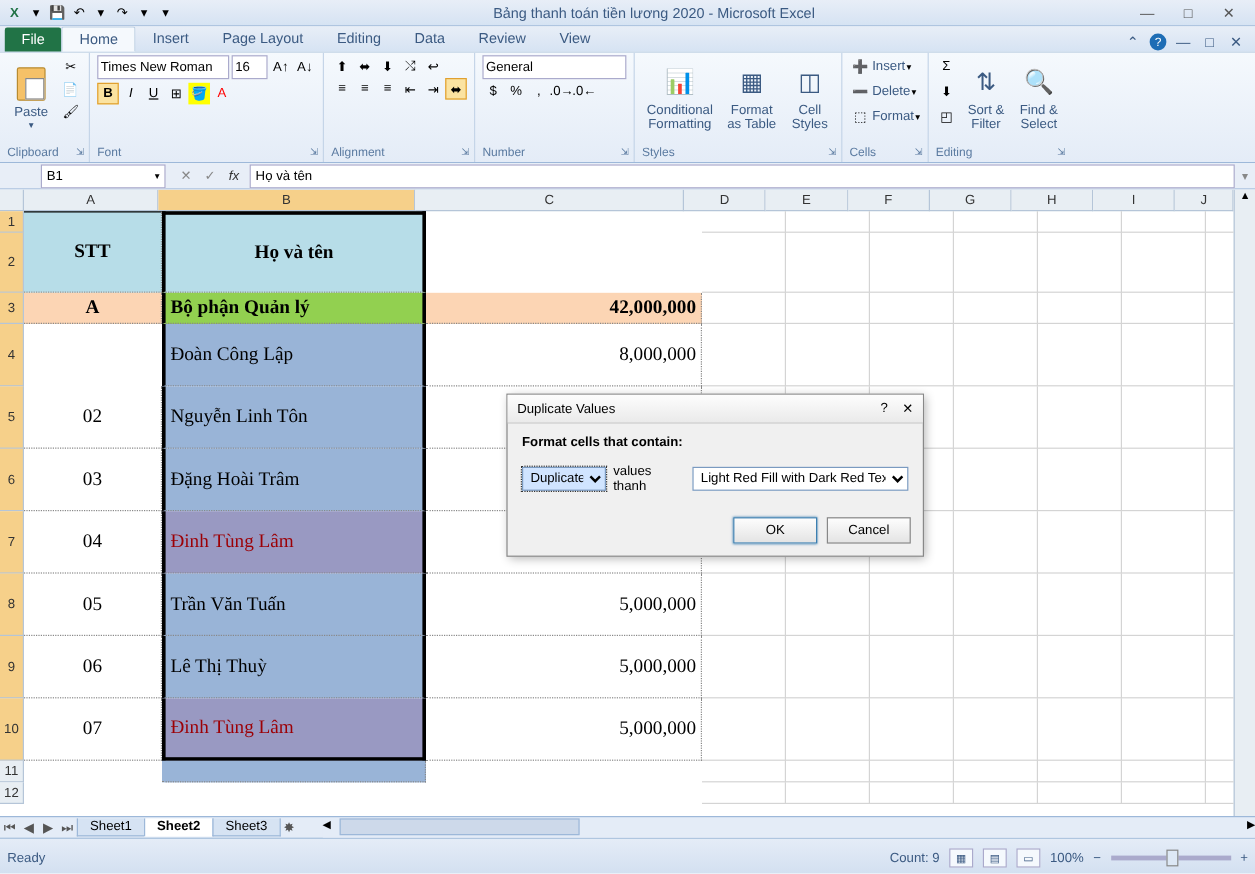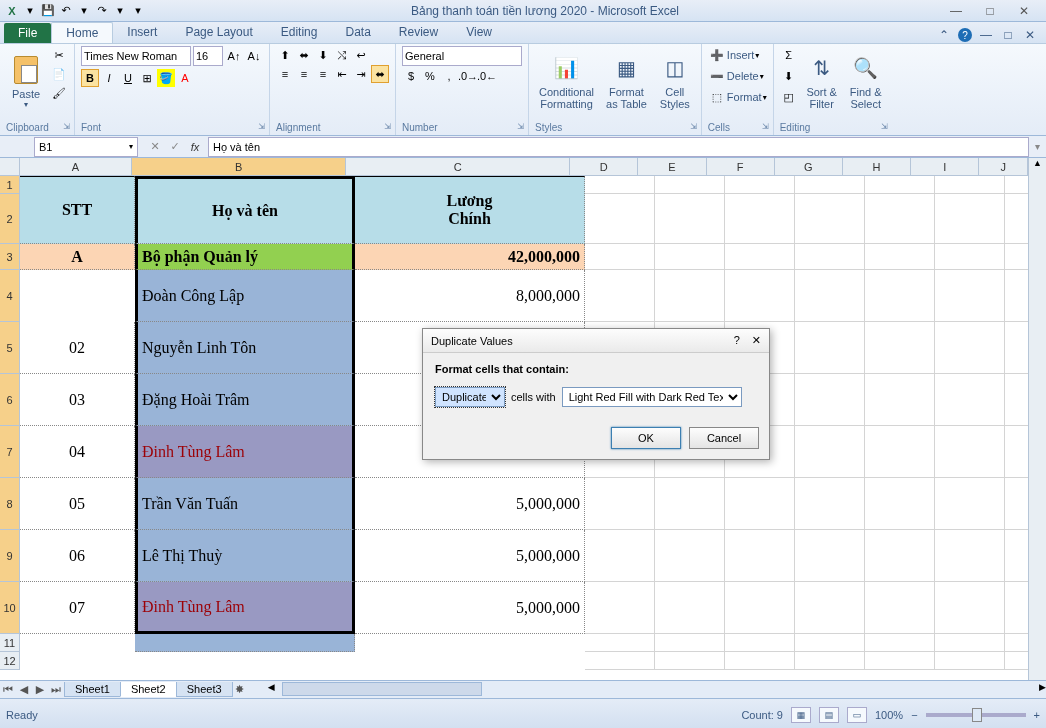--- a/index.html
+++ b/index.html
@@ -64,21 +64,21 @@
 .dlg-select { height: 20px; border: 1px solid #7a9ac0; background: #fff; font-size: 11px; padding: 0 2px; }
 .dlg-select.sel { outline: 1px dotted #333; background: #d0e4ff;}
 .dialog-btns { display: flex; justify-content: flex-end; gap: 8px; padding: 10px; }
 .dlg-btn { width: 70px; height: 22px; border: 1px solid #888; background: linear-gradient(#fdfdfd,#e4e4e4); font-size: 11px; cursor: pointer; }
 .dlg-btn.primary { border: 1px solid #3c7fb1; box-shadow: 0 0 2px #3c7fb1; }
 
 
 .sheet-tabs { height: 18px; background: #e4ecf7; border-top: 1px solid #9db8d9; display: flex; align-items: center; font-size: 11px; }
 .nav-btn { width: 16px; text-align: center; color: #555; cursor: pointer; }
 .sheet-tab { padding: 1px 10px; border: 1px solid #9db8d9; border-top: none; background: #d6e3f3; cursor: pointer; margin-right: -1px; }
-.sheet-tab.active { background: #fff; border-bottom: 1px solid #fff; }
+.sheet-tab.active { background: #fff; border-bottom: 1px solid #fff; font-weight: bold; }
 .scroll-track { flex: 1; height: 16px; background: #e4ecf7; position: relative; margin-left: 20px; }
 
 
 .status-bar { height: 32px; background: linear-gradient(#e4ecf7,#d2dff0); border-top: 1px solid #9db8d9; display: flex; align-items: center; font-size: 11px; color: #3b5a82; padding: 0 6px; }
 .status-right { margin-left: auto; display: flex; gap: 8px; align-items: center; }
 .view-btn { width: 20px; height: 16px; border: 1px solid #aac; background: #f5f9fd; font-size: 9px; display: flex; align-items: center; justify-content: center; cursor: pointer;}
 .zoom-slider { width: 100px; height: 4px; background: #aac; position: relative; }
 .zoom-slider::before { content:""; position:absolute; width:8px; height:12px; background:#dde8f5; border:1px solid #888; left:46px; top:-5px;}
 
 
@@ -404,22 +404,20 @@
         <div class="grid-lines" style="position: absolute; left: 985px; top: 146px; width: 50px; height: 52px;"></div>
         <div class="grid-lines" style="position: absolute; left: 985px; top: 198px; width: 50px; height: 52px;"></div>
         <div class="grid-lines" style="position: absolute; left: 985px; top: 250px; width: 50px; height: 52px;"></div>
         <div class="grid-lines" style="position: absolute; left: 985px; top: 302px; width: 50px; height: 52px;"></div>
         <div class="grid-lines" style="position: absolute; left: 985px; top: 354px; width: 50px; height: 52px;"></div>
         <div class="grid-lines" style="position: absolute; left: 985px; top: 406px; width: 50px; height: 52px;"></div>
         <div class="grid-lines" style="position: absolute; left: 985px; top: 458px; width: 50px; height: 18px;"></div>
         <div class="grid-lines" style="position: absolute; left: 985px; top: 476px; width: 50px; height: 18px;"></div>
         <div class="cell" style="left: 0px; top: 0px; width: 115px; height: 68px; background: rgb(183, 221, 232); font-weight: bold; justify-content: center; white-space: pre; text-align: center; border-top: 1px solid rgb(0, 0, 0);">STT</div>
         <div class="cell" style="left: 115px; top: 0px; width: 220px; height: 68px; background: rgb(183, 221, 232); font-weight: bold; justify-content: center; white-space: pre; text-align: center; border-top: 3px solid rgb(0, 0, 0); border-left: 3px solid rgb(0, 0, 0); border-right: 3px solid rgb(0, 0, 0);">Họ và tên</div>
-        <div class="cell" style="left: 335px; top: 0px; width: 230px; height: 68px; background: rgb(183, 221, 232); font-weight: bold; justify-content: center; white-space: pre; text-align: center; border-top: 1px solid rgb(0, 0, 0);">Lương
-Chính</div>
         <div class="cell" style="left: 0px; top: 68px; width: 115px; height: 26px; background: rgb(252, 213, 180); font-weight: bold; justify-content: center;">A</div>
         <div class="cell" style="left: 115px; top: 68px; width: 220px; height: 26px; background: rgb(146, 208, 80); font-weight: bold; border-left: 3px solid rgb(0, 0, 0); border-right: 3px solid rgb(0, 0, 0);">Bộ phận Quản lý</div>
         <div class="cell" style="left: 335px; top: 68px; width: 230px; height: 26px; background: rgb(252, 213, 180); font-weight: bold; justify-content: flex-end;">42,000,000</div>
         <div class="cell" style="left: 115px; top: 94px; width: 220px; height: 52px; background: rgb(153, 180, 215); color: rgb(0, 0, 0); border-left: 3px solid rgb(0, 0, 0); border-right: 3px solid rgb(0, 0, 0);">Đoàn Công Lập</div>
         <div class="cell" style="left: 335px; top: 94px; width: 230px; height: 52px; justify-content: flex-end;">8,000,000</div>
         <div class="cell" style="left: 0px; top: 146px; width: 115px; height: 52px; justify-content: center;">02</div>
         <div class="cell" style="left: 115px; top: 146px; width: 220px; height: 52px; background: rgb(153, 180, 215); color: rgb(0, 0, 0); border-left: 3px solid rgb(0, 0, 0); border-right: 3px solid rgb(0, 0, 0);">Nguyễn Linh Tôn</div>
         <div class="cell" style="left: 335px; top: 146px; width: 230px; height: 52px; justify-content: flex-end;"></div>
         <div class="cell" style="left: 0px; top: 198px; width: 115px; height: 52px; justify-content: center;">03</div>
         <div class="cell" style="left: 115px; top: 198px; width: 220px; height: 52px; background: rgb(153, 180, 215); color: rgb(0, 0, 0); border-left: 3px solid rgb(0, 0, 0); border-right: 3px solid rgb(0, 0, 0);">Đặng Hoài Trâm</div>
@@ -449,21 +447,21 @@
     <span>Duplicate Values</span>
     <div style="display:flex;gap:12px">
       <span style="cursor:pointer">?</span>
       <span style="cursor:pointer">✕</span>
     </div>
   </div>
   <div class="dialog-body">
     <b>Format cells that contain:</b>
     <div class="dialog-row">
       <select class="dlg-select sel" style="width:70px"><option>Duplicate</option></select>
-      <span>cells with</span>
+      <span>values thanh</span>
       <select class="dlg-select" style="width:180px"><option>Light Red Fill with Dark Red Text</option></select>
     </div>
   </div>
   <div class="dialog-btns">
     <button class="dlg-btn primary">OK</button>
     <button class="dlg-btn">Cancel</button>
   </div>
 </div>
 
 <div class="sheet-tabs">

